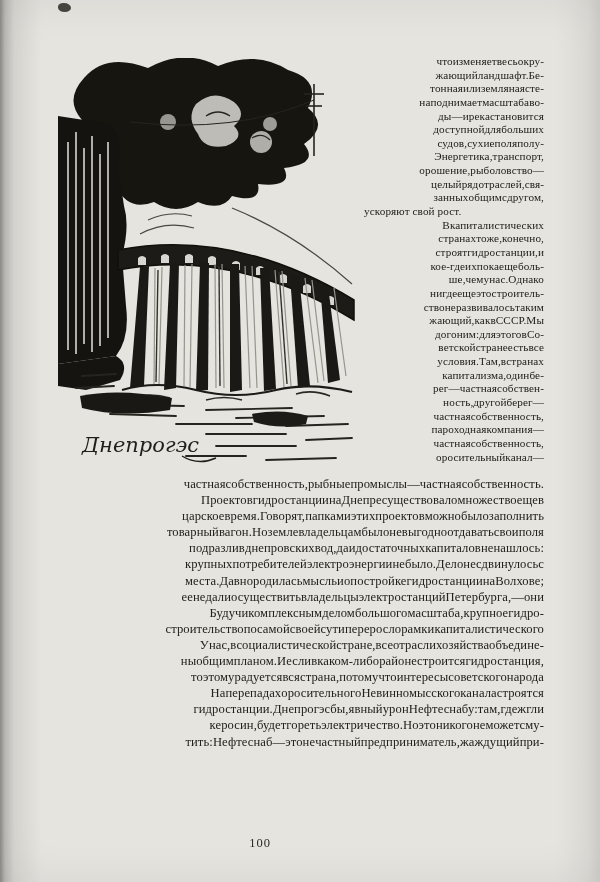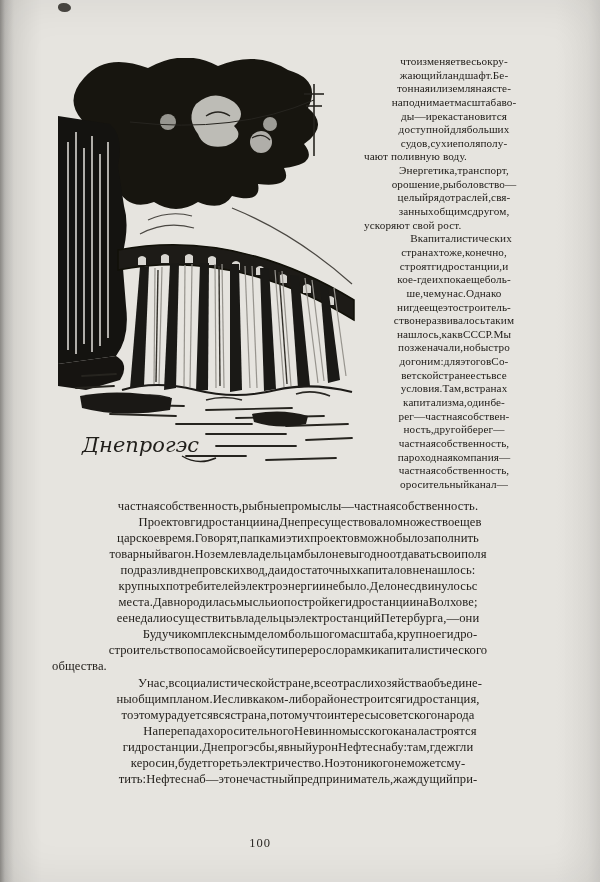--- a/index.html
+++ b/index.html
@@ -16,21 +16,21 @@
   .top-row { display:flex; align-items:flex-start; }
   .figure { flex:0 0 312px; padding-top:6px; }
   .figure svg { display:block; margin-left:4px; }
   .column { flex:1 1 auto; min-width:0; padding-top:3px; font-size:11.2px; letter-spacing:.1px; }
   .column .tline { height:13.65px; line-height:13.65px; }
   .column .tline.ind { padding-left:14px; }
   .body-text { margin-top:6px; font-size:12.6px; letter-spacing:.1px; }
   .body-text .tline { height:16.1px; line-height:16.1px; }
   .body-text .tline.ind { padding-left:24px; }
   .tline { white-space:nowrap; }
-  .tline.just { display:flex; justify-content:center; white-space:normal; }
+  .tline.just { display:flex; justify-content:flex-end; white-space:normal; }
   .pagenum { position:absolute; left:0; width:520px; top:836px; text-align:center;
     font-size:12.5px; letter-spacing:1px; color:#2b2824; }
 </style>
 </head>
 <body>
 
 <div class="scan">
   <div class="artifact"></div>
 
   <div class="page-inner">
@@ -179,21 +179,20 @@
             <span>доступной</span>
             <span>для</span>
             <span>больших</span>
           </div>
           <div class="tline just">
             <span>судов,</span>
             <span>сухие</span>
             <span>поля</span>
             <span>полу-</span>
           </div>
-          <div class="tline">чают поливную воду.</div>
           <div class="tline just">
             <span>Энергетика,</span>
             <span>транспорт,</span>
           </div>
           <div class="tline just">
             <span>орошение,</span>
             <span>рыболовство—</span>
           </div>
           <div class="tline just">
             <span>целый</span>
@@ -242,31 +241,25 @@
             <span>это</span>
             <span>строитель-</span>
           </div>
           <div class="tline just">
             <span>ство</span>
             <span>не</span>
             <span>развивалось</span>
             <span>таким</span>
           </div>
           <div class="tline just">
-            <span>нашлось,</span>
+            <span>жающий,</span>
             <span>как</span>
             <span>в</span>
             <span>СССР.</span>
             <span>Мы</span>
-          </div>
-          <div class="tline just">
-            <span>позже</span>
-            <span>начали,</span>
-            <span>но</span>
-            <span>быстро</span>
           </div>
           <div class="tline just">
             <span>догоним:</span>
             <span>для</span>
             <span>этого</span>
             <span>в</span>
             <span>Со-</span>
           </div>
           <div class="tline just">
             <span>ветской</span>
@@ -418,21 +411,20 @@
         <div class="tline just">
           <span>строительство</span>
           <span>по</span>
           <span>самой</span>
           <span>своей</span>
           <span>сути</span>
           <span>переросло</span>
           <span>рамки</span>
           <span>капиталистического</span>
         </div>
-        <div class="tline">общества.</div>
         <div class="tline just ind">
           <span>У</span>
           <span>нас,</span>
           <span>в</span>
           <span>социалистической</span>
           <span>стране,</span>
           <span>все</span>
           <span>отрасли</span>
           <span>хозяйства</span>
           <span>объедине-</span>

